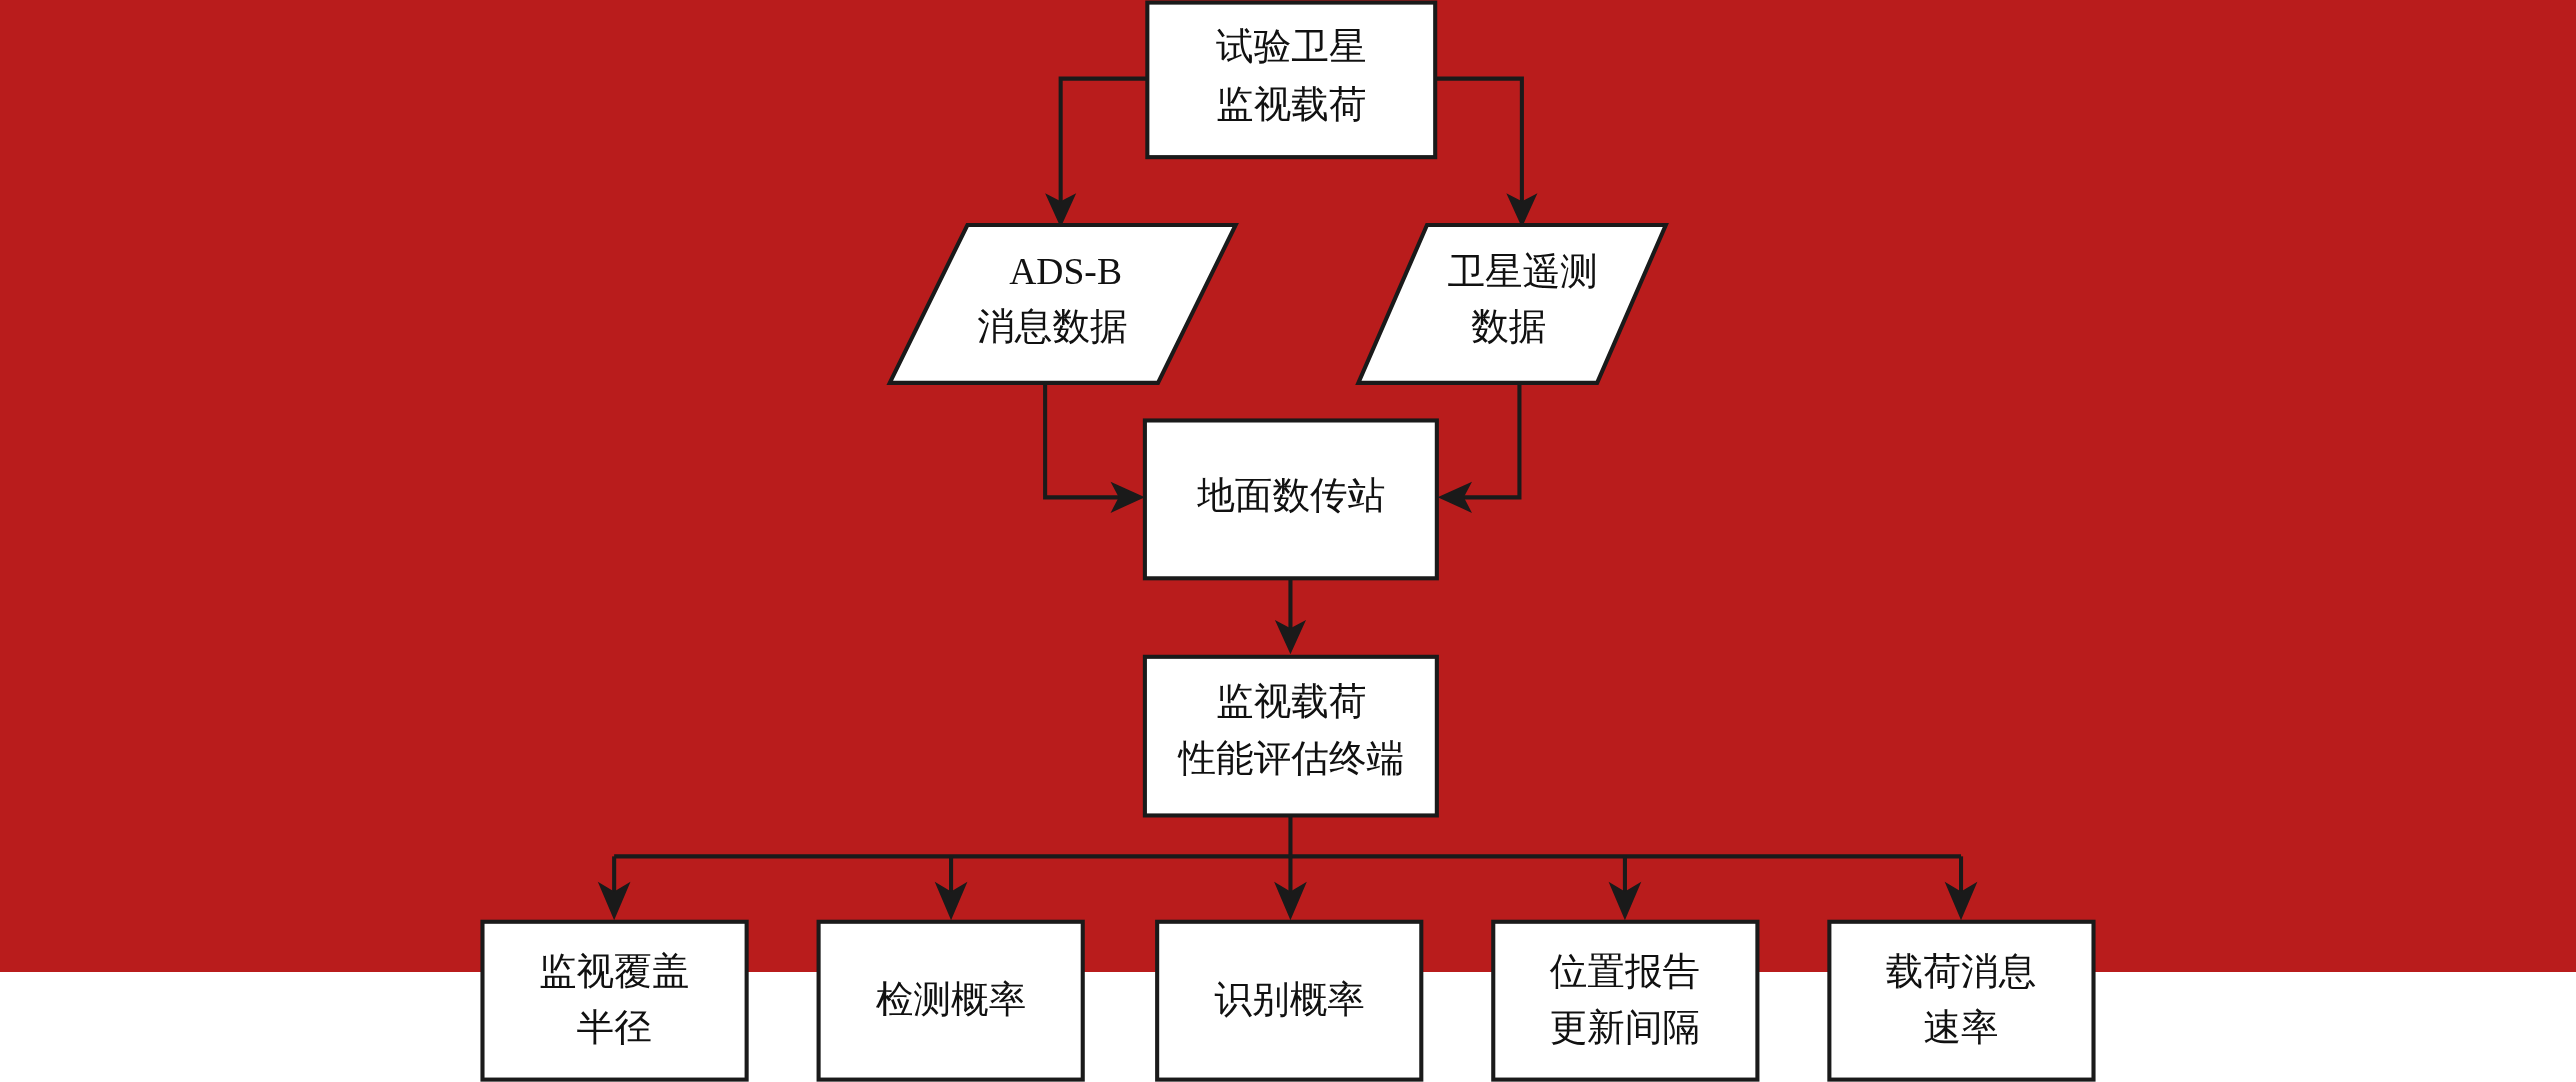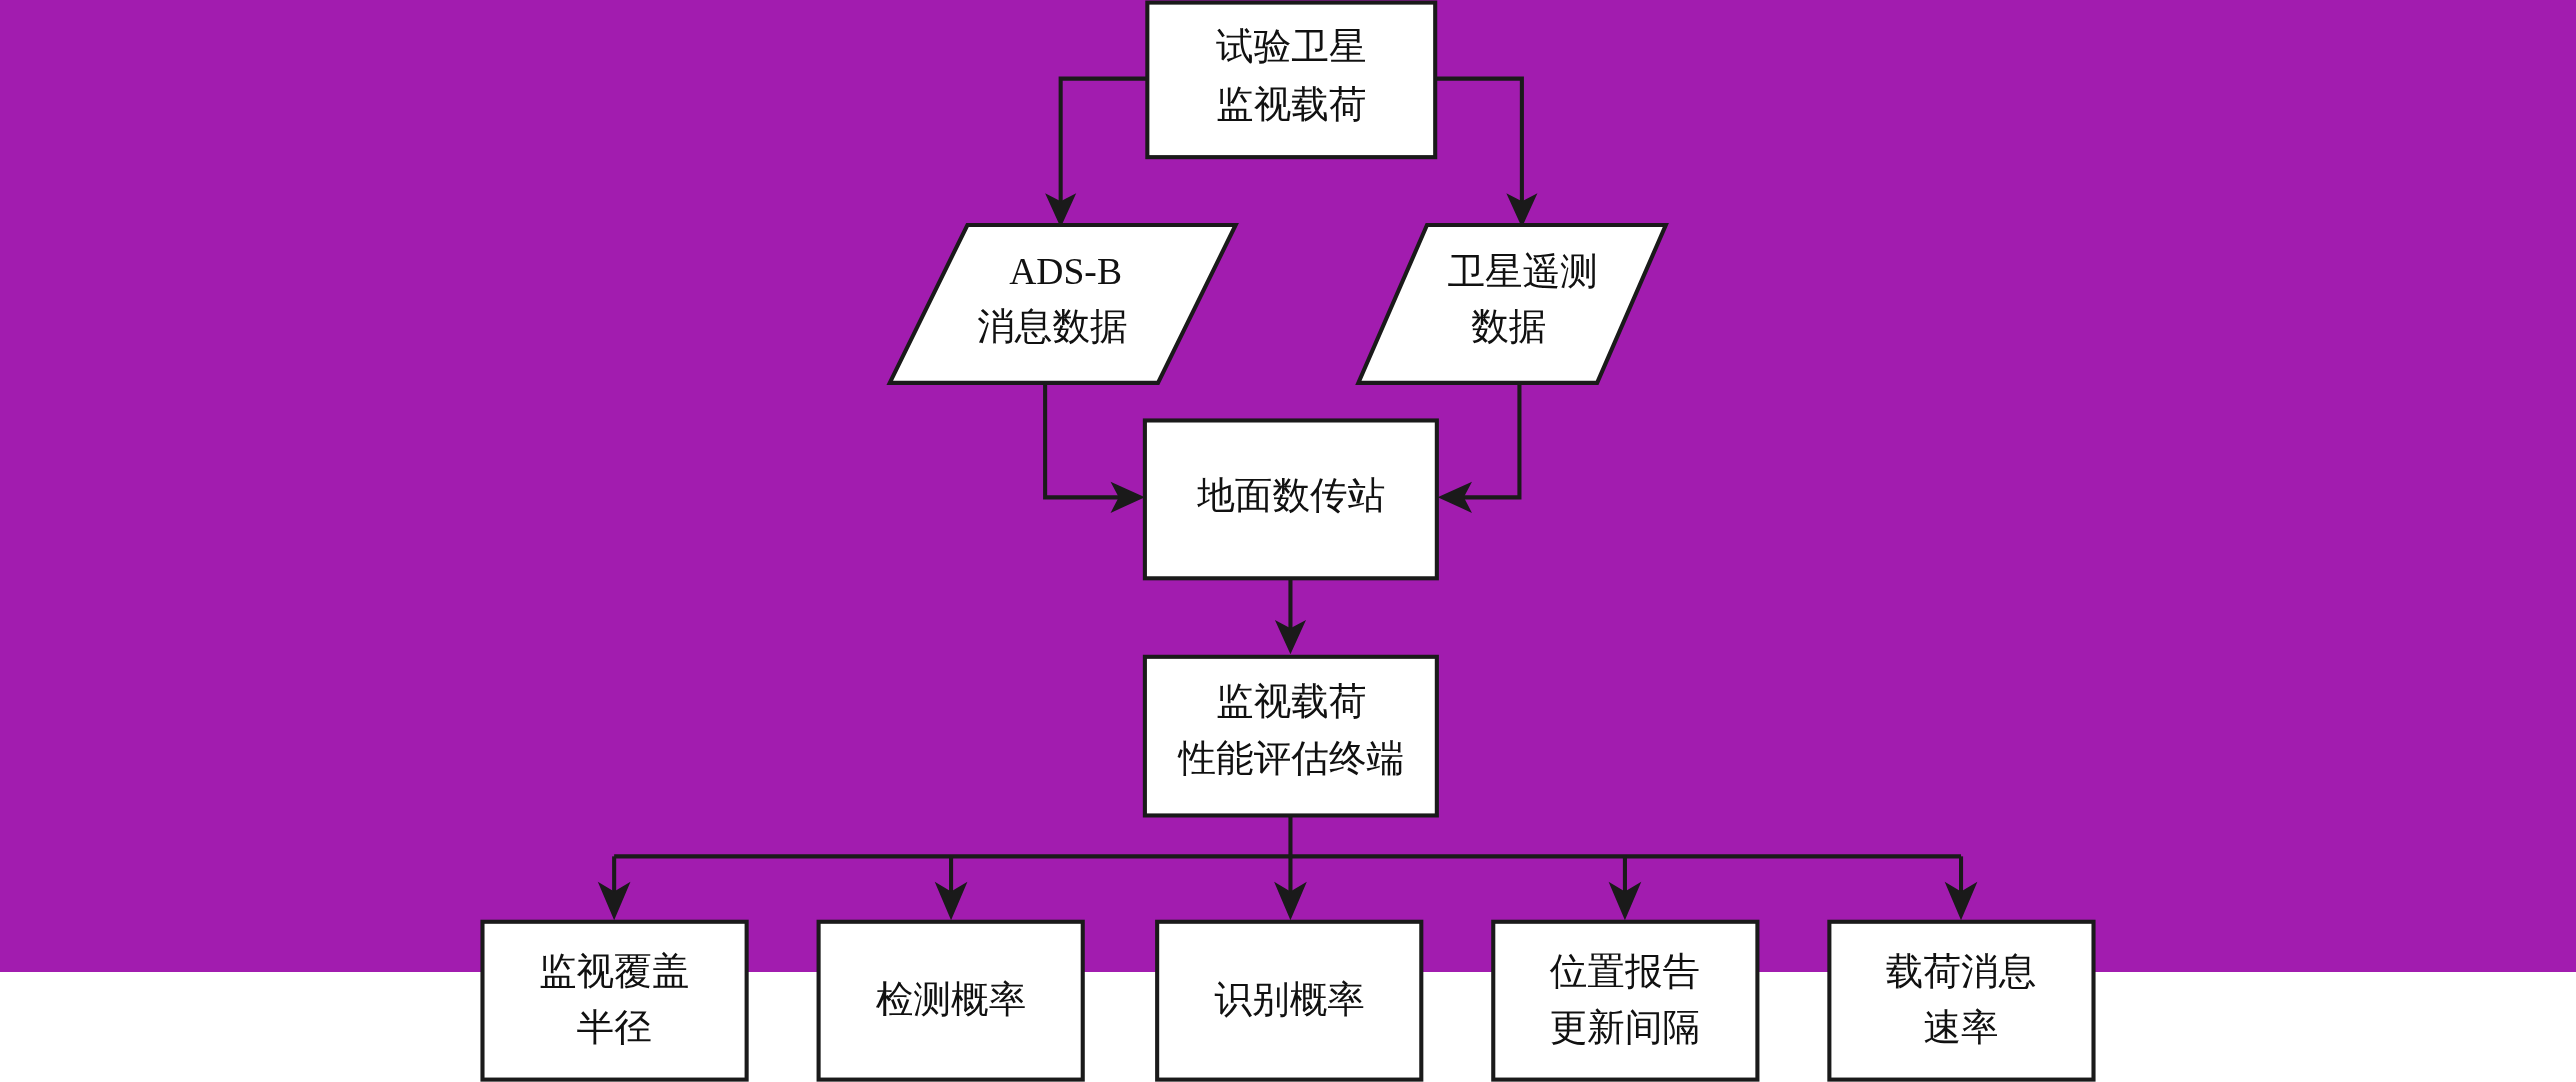--- a/index.html
+++ b/index.html
@@ -10,21 +10,21 @@
   body {
     width: 2576px;
     height: 1083px;
     font-family: "Liberation Serif", "DejaVu Serif", serif;
     overflow: hidden;
   }
   #flowchart-root {
     position: relative;
     width: 2576px;
     height: 972px;
-    background: #a21caf;
+    background: #b91c1c;
   }
   svg#diagram {
     display: block;
     width: 2576px;
     height: 1083px;
   }
   .node-shape {
     fill: #ffffff;
     stroke: #1a1a1a;
     stroke-width: 5;

